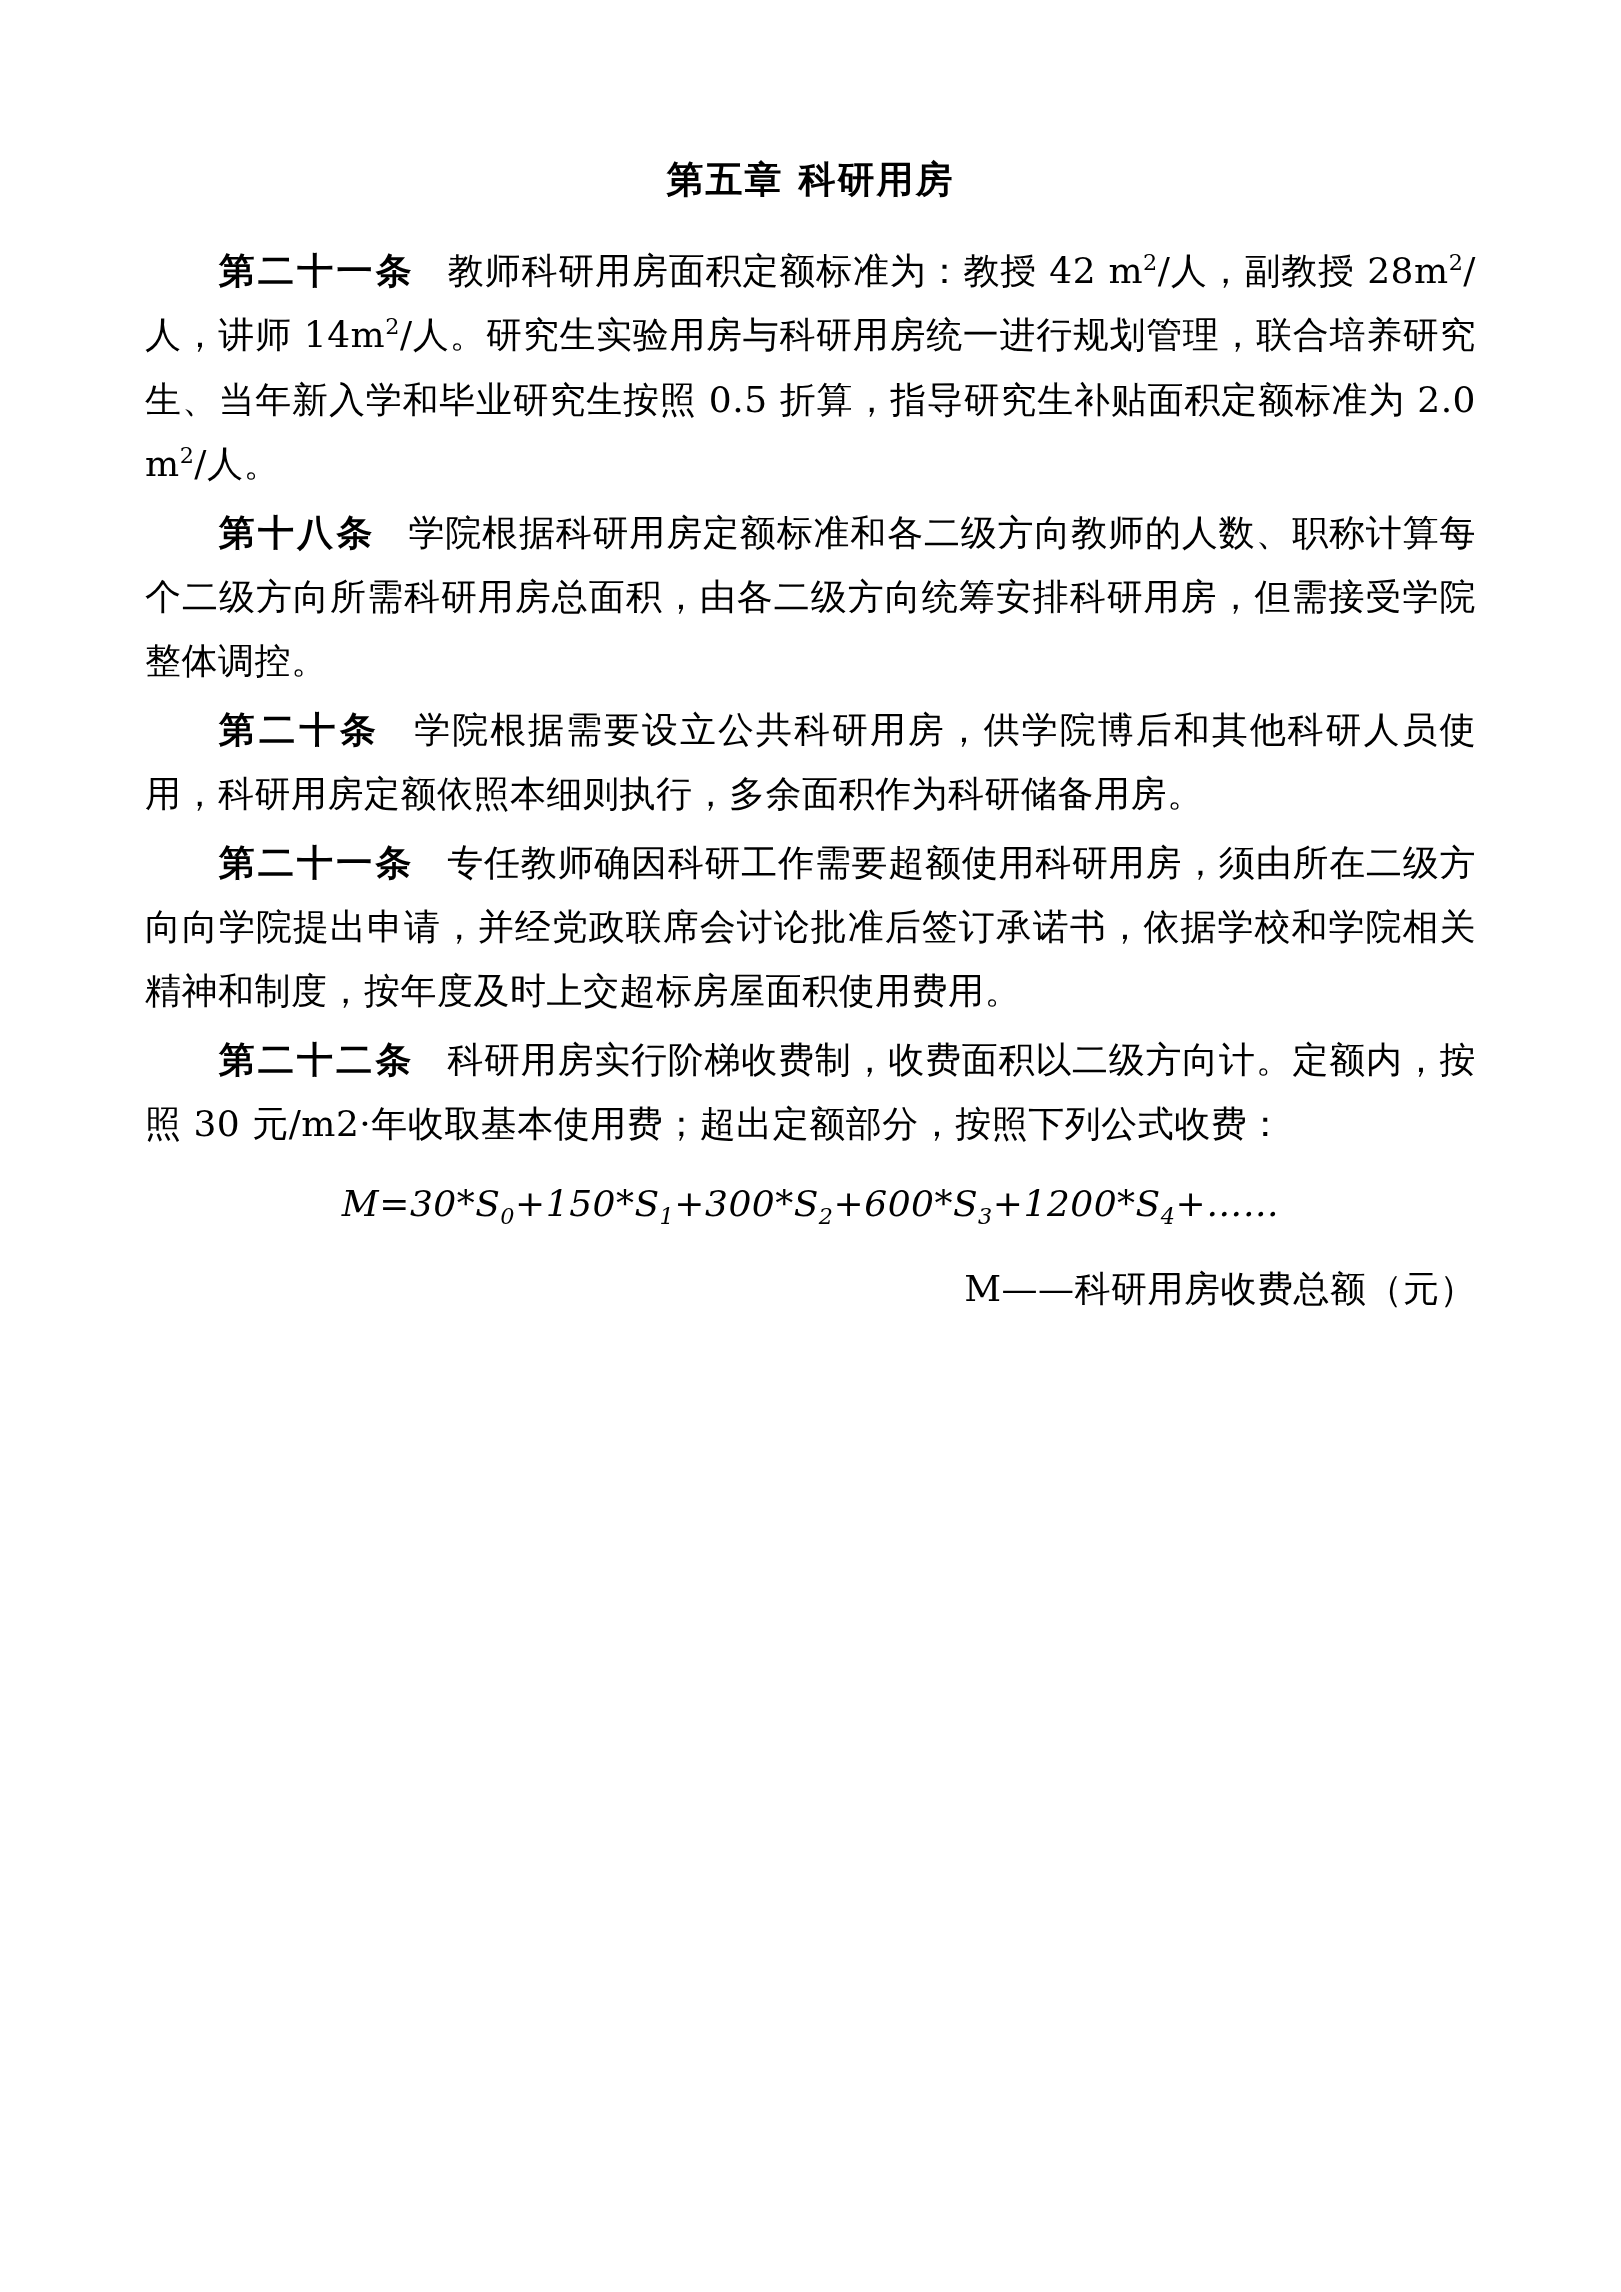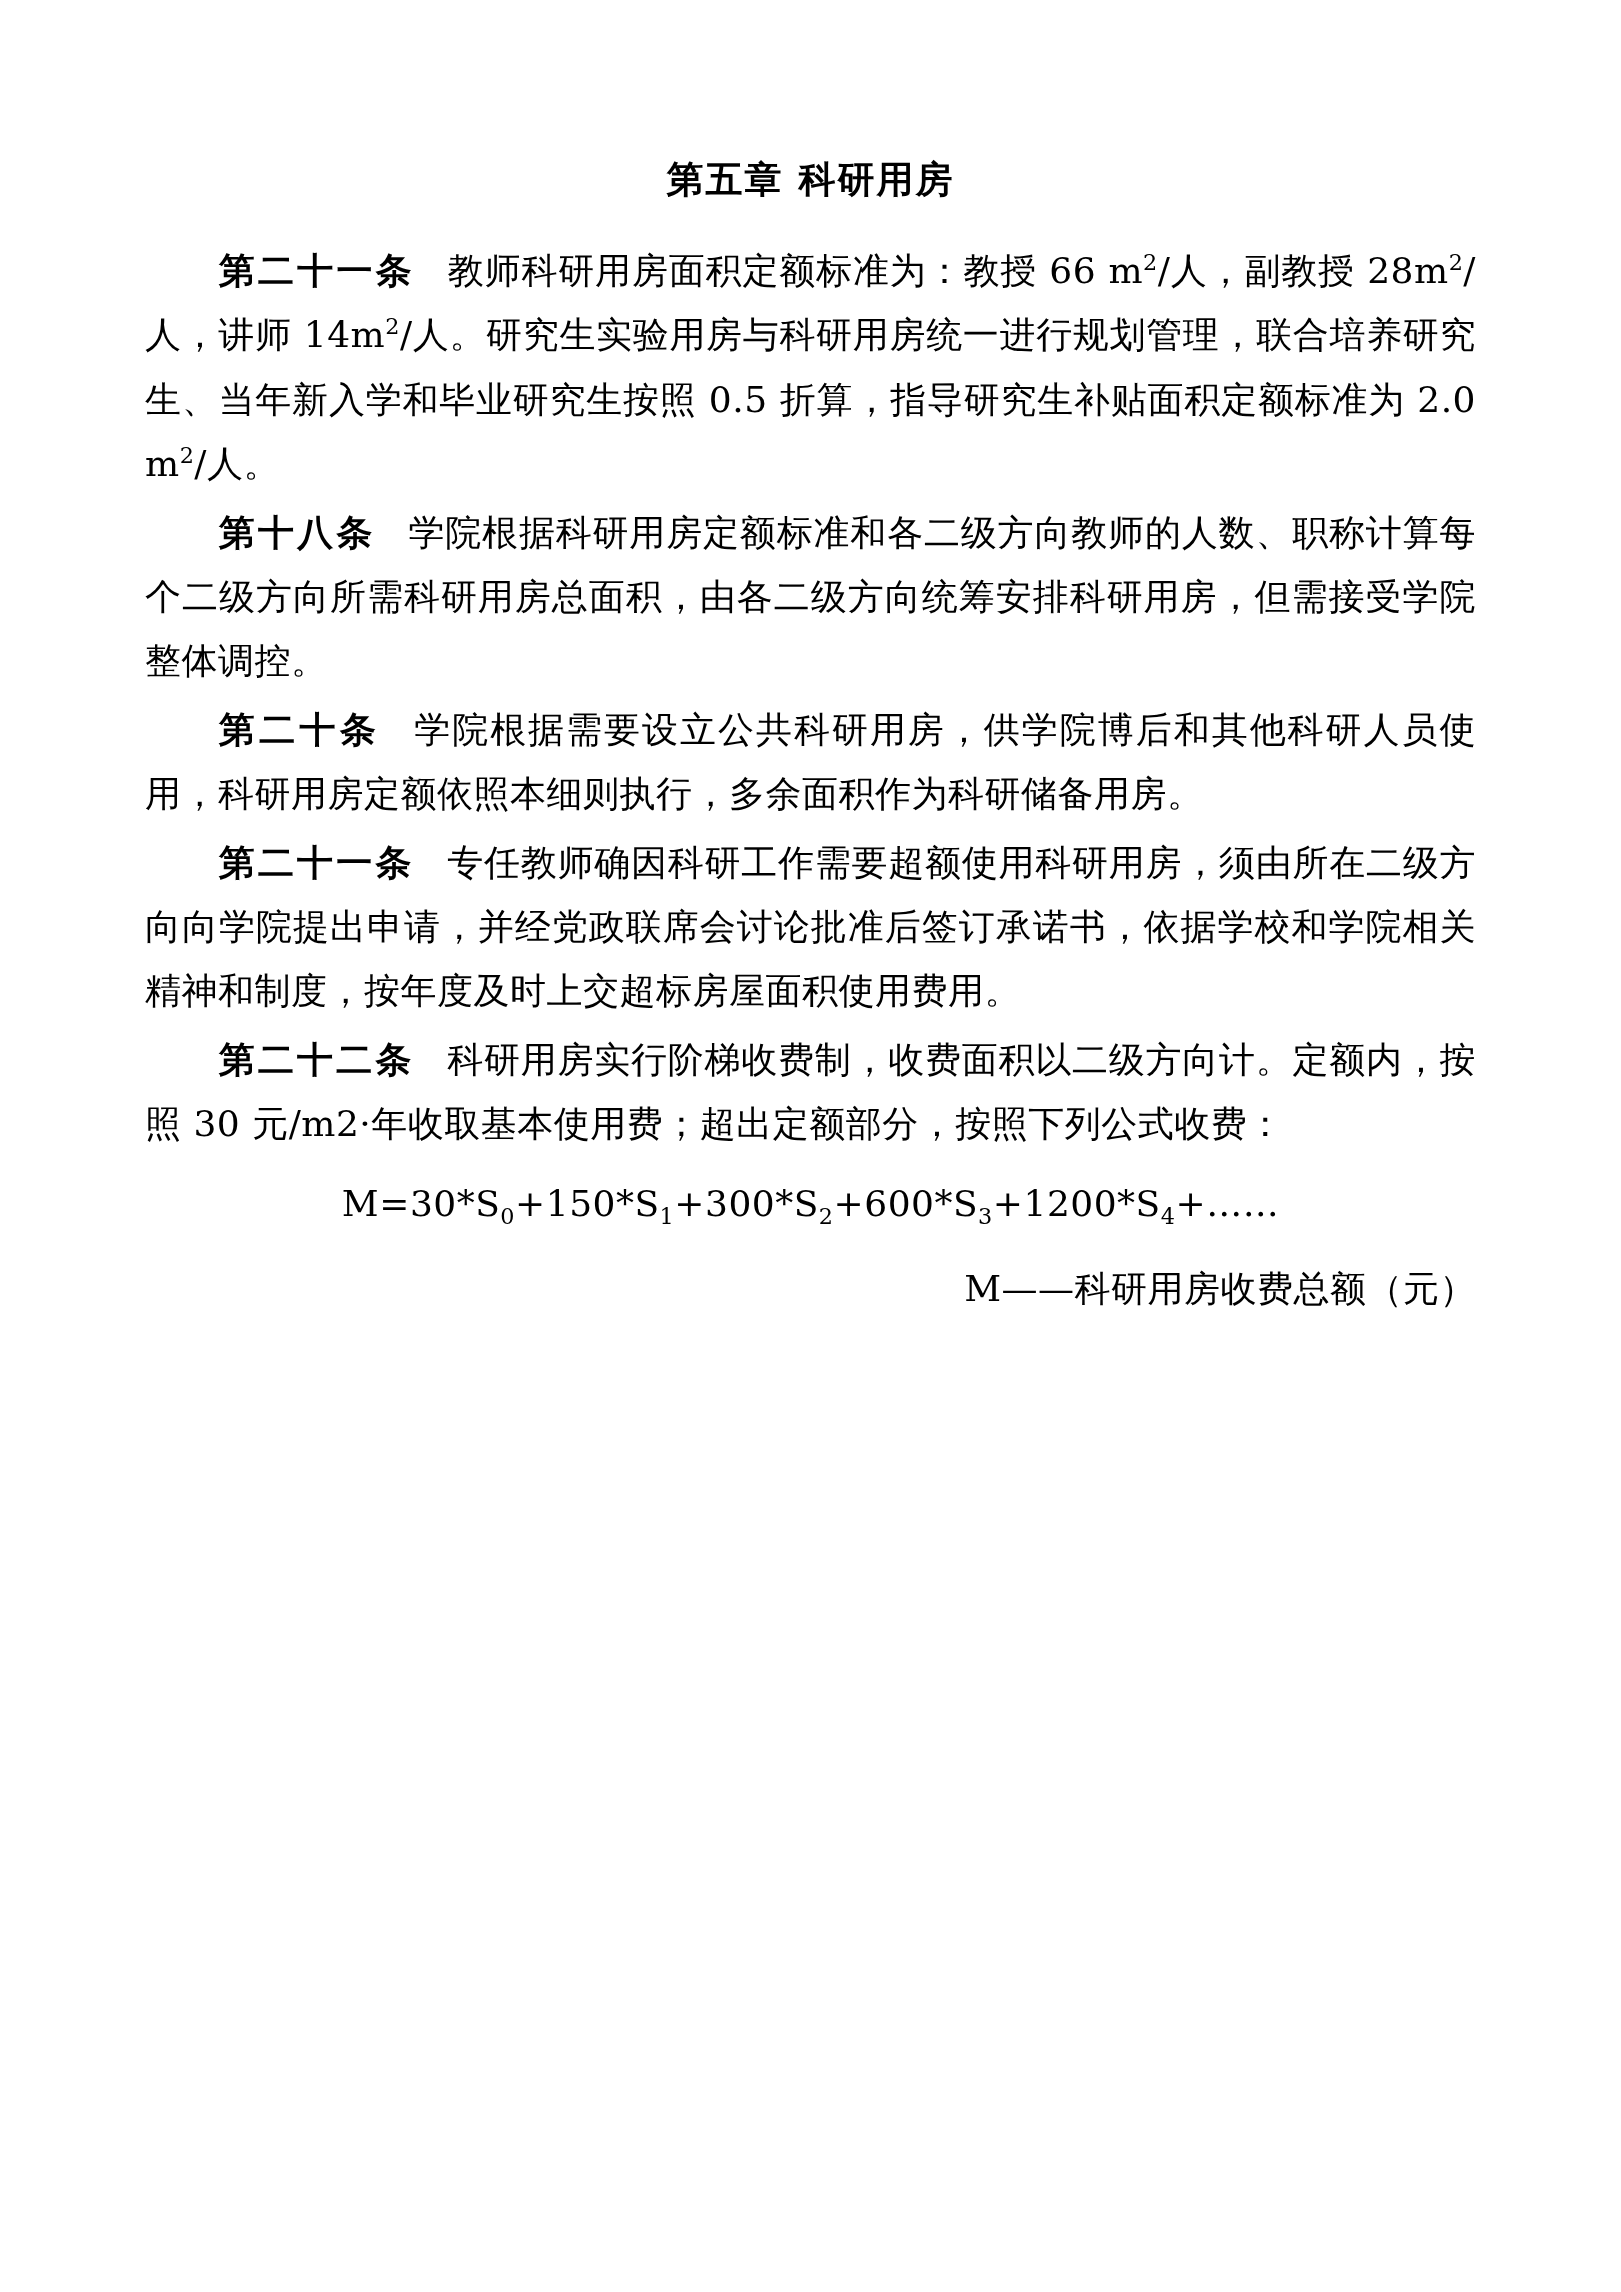--- a/index.html
+++ b/index.html
@@ -61,32 +61,32 @@
     text-align: center;
     letter-spacing: 0.5px;
   }
   .formula-def {
     margin: 21.6px 0 0 0;
     text-indent: 0;
     text-align: right;
     padding-left: 69px;
     letter-spacing: 0.5px;
   }
-  .latin { font-family: "DejaVu Serif", "Liberation Serif", serif; }
+  .latin { font-family: "DejaVu Serif", "Liberation Serif", serif; font-style: italic; }
 </style>
 </head>
 <body>
 
 <div class="page">
   <div class="doc-body">
 
     <h1 class="chapter-title">第五章  科研用房</h1>
 
     <p class="para">
-      <span class="art-label">第二十一条</span><span class="art-gap"></span><span>教师科研用房面积定额标准为：教授 66 m</span><sup>2</sup><span>/人，副教授 28m</span><sup>2</sup><span>/人，讲师 14m</span><sup>2</sup><span>/人。研究生实验用房与科研用房统一进行规划管理，联合培养研究生、当年新入学和毕业研究生按照 0.5 折算，指导研究生补贴面积定额标准为 2.0 m</span><sup>2</sup><span>/人。</span>
+      <span class="art-label">第二十一条</span><span class="art-gap"></span><span>教师科研用房面积定额标准为：教授 42 m</span><sup>2</sup><span>/人，副教授 28m</span><sup>2</sup><span>/人，讲师 14m</span><sup>2</sup><span>/人。研究生实验用房与科研用房统一进行规划管理，联合培养研究生、当年新入学和毕业研究生按照 0.5 折算，指导研究生补贴面积定额标准为 2.0 m</span><sup>2</sup><span>/人。</span>
     </p>
 
     <p class="para">
       <span class="art-label">第十八条</span><span class="art-gap"></span><span>学院根据科研用房定额标准和各二级方向教师的人数、职称计算每个二级方向所需科研用房总面积，由各二级方向统筹安排科研用房，但需接受学院整体调控。</span>
     </p>
 
 
     <p class="para">
       <span class="art-label">第二十条</span><span class="art-gap"></span><span>学院根据需要设立公共科研用房，供学院博后和其他科研人员使用，科研用房定额依照本细则执行，多余面积作为科研储备用房。</span>
     </p>

